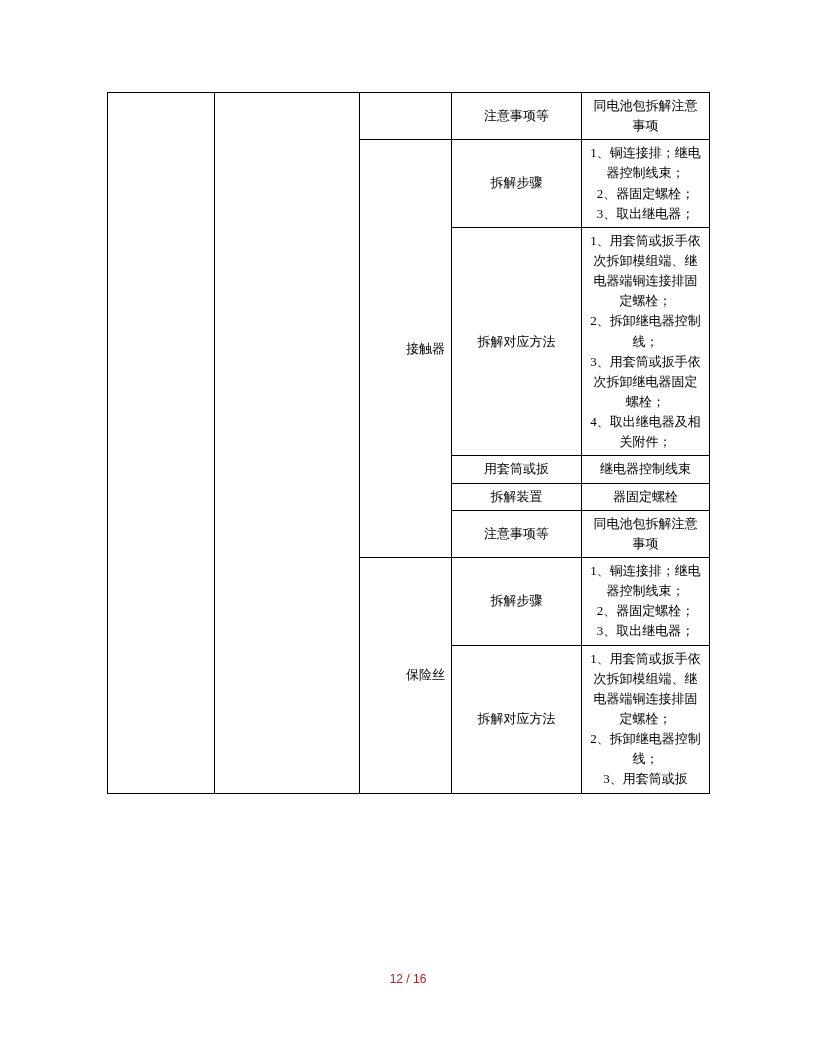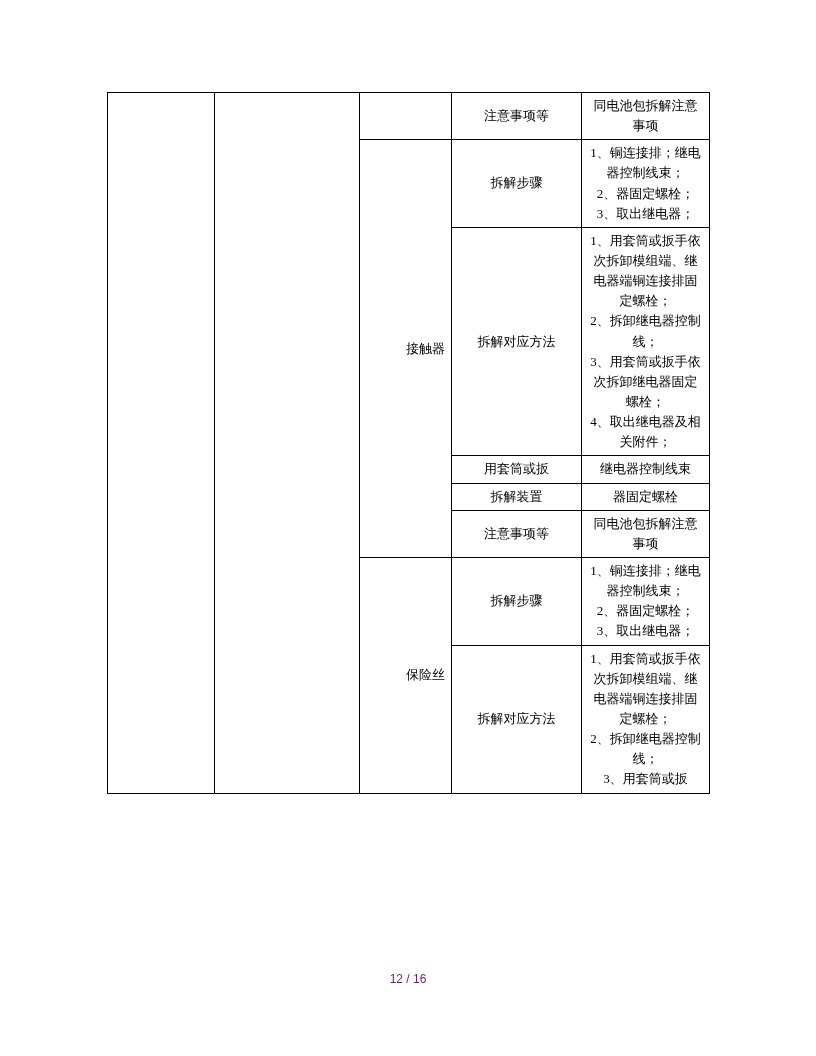--- a/index.html
+++ b/index.html
@@ -64,21 +64,21 @@
     border-bottom: 1px solid #000000;
   }
   .page-number {
     position: absolute;
     left: 0;
     top: 972px;
     width: 816px;
     text-align: center;
     font-size: 12px;
     font-family: "Liberation Sans", sans-serif;
-    color: #701a75;
+    color: #b91c1c;
   }
 </style>
 </head>
 <body>
 
 <div class="page">
 
   <table class="doc-table">
     <colgroup>
       <col class="col-a">

